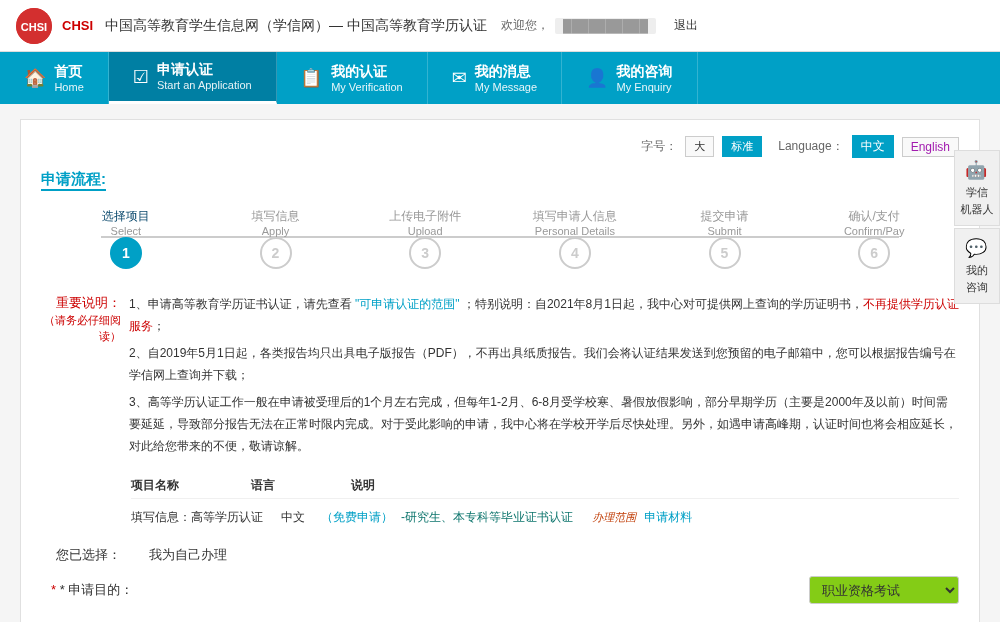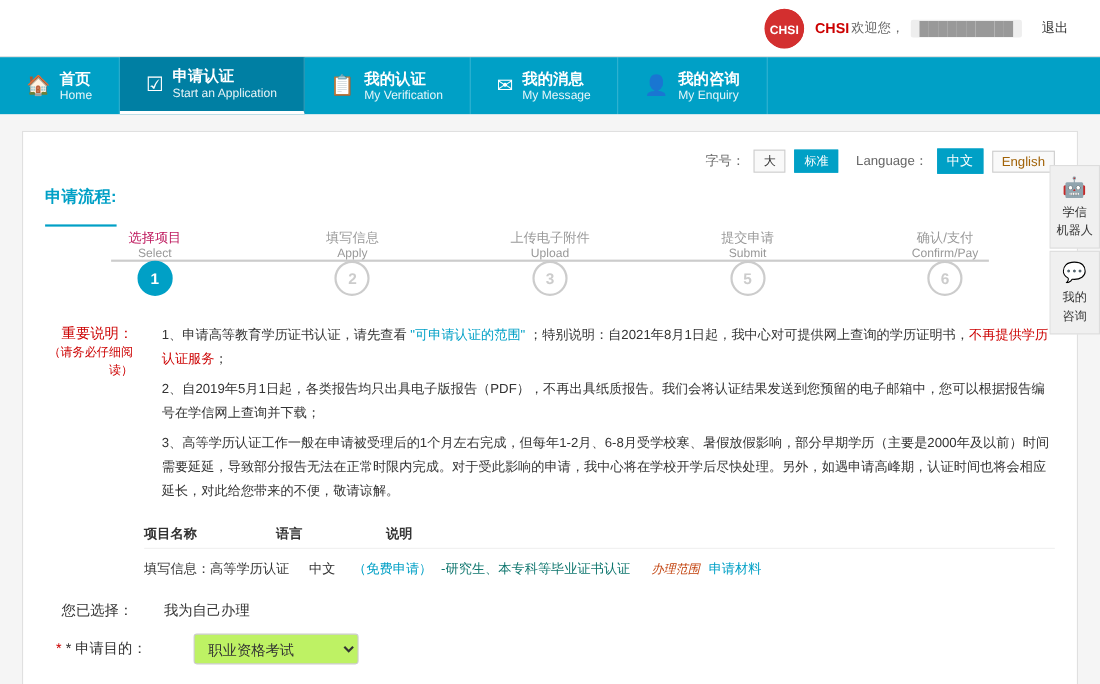--- a/index.html
+++ b/index.html
@@ -1,19 +1,19 @@
 <!DOCTYPE html>
 <html><head>
   <meta charset="utf-8">
   <style>
     * { margin: 0; padding: 0; box-sizing: border-box; }
     body { font-family: "Microsoft YaHei", Arial, sans-serif; font-size: 13px; background: #f0f0f0; color: #333; width: 1000px; min-height: 622px; overflow-x: hidden; }
 
     
-    .header { background: #fff; border-bottom: 1px solid #ddd; padding: 8px 29px; display: flex; align-items: center; justify-content: flex-end; height: 52px; }
+    .header { background: #fff; border-bottom: 1px solid #ddd; padding: 8px 16px; display: flex; align-items: center; justify-content: flex-start; height: 52px; gap: 14px; }
     .header-left { display: flex; align-items: center; gap: 10px; }
     .header-right { font-size: 12px; color: #666; display: flex; align-items: center; gap: 6px; }
     .header-right .username { color: #999; background: #eee; padding: 1px 8px; border-radius: 2px; }
     .logout-btn { color: #333; cursor: pointer; margin-left: 12px; }
 
     
     .nav { background: #00a0c6; display: flex; align-items: stretch; height: 52px; }
     .nav-item { display: flex; align-items: center; gap: 8px; padding: 0 24px; color: #fff; cursor: pointer; font-size: 13px; border-right: 1px solid rgba(255,255,255,0.2); }
     .nav-item.active { background: #007fa3; border-bottom: 3px solid #fff; }
     .nav-item-icon { font-size: 18px; }
@@ -24,52 +24,52 @@
     
     .main { background: #f5f5f5; padding: 15px 20px; min-height: 518px; }
     .content-box { background: #fff; padding: 15px 20px; border: 1px solid #e0e0e0; }
 
     
     .top-controls { display: flex; align-items: center; justify-content: flex-end; margin-bottom: 12px; gap: 8px; font-size: 12px; }
     .font-size-label { color: #666; }
     .font-btn { display: inline-block; padding: 2px 8px; border: 1px solid #ccc; cursor: pointer; font-size: 11px; color: #333; background: #f9f9f9; }
     .font-btn.active { background: #00a0c6; color: #fff; border-color: #00a0c6; }
     .lang-label { color: #666; margin-left: 8px; }
-    .lang-btn { display: inline-block; padding: 2px 8px; border: 1px solid #ccc; cursor: pointer; font-size: 12px; color: #a16207; background: #f9f9f9; }
+    .lang-btn { display: inline-block; padding: 2px 8px; border: 1px solid #ccc; cursor: pointer; font-size: 12px; color: #a21caf; background: #f9f9f9; }
     .lang-btn.active { background: #00a0c6; color: #fff; border-color: #00a0c6; }
 
     
     .section-title { font-size: 15px; color: #333; font-weight: bold; margin-bottom: 15px; }
-    .section-title span { color: #00a0c6; border-bottom: 2px solid #00a0c6; padding-bottom: 16px; }
+    .section-title span { color: #00a0c6; border-bottom: 2px solid #00a0c6; padding-bottom: 2px; }
 
     
     .steps-container { display: flex; align-items: center; margin-bottom: 20px; position: relative; padding: 0 10px; }
     .steps-line { position: absolute; top: 50%; left: 60px; right: 60px; height: 2px; background: #ccc; z-index: 0; transform: translateY(-50%); }
     .step { display: flex; flex-direction: column; align-items: center; flex: 1; position: relative; z-index: 2; }
     .step-circle { width: 32px; height: 32px; border-radius: 50%; display: flex; align-items: center; justify-content: center; font-size: 14px; font-weight: bold; border: 2px solid #ccc; background: #fff; color: #ccc; }
     .step-circle.active { background: #00a0c6; color: #fff; border-color: #00a0c6; }
-    .step-label-cn { font-size: 12px; color: #be185d; margin-top: 4px; }
+    .step-label-cn { font-size: 12px; color: #0c4a6e; margin-top: 4px; }
     .step-label-en { font-size: 11px; color: #999; }
     .step-label-cn.inactive { color: #999; }
 
     
     .notice-box { border: 0; margin-bottom: 15px; padding: 5px 0; }
     .notice-title { color: #c00; font-size: 13px; }
     .notice-content { font-size: 12px; color: #333; line-height: 1.8; }
     .notice-content a { color: #00a0c6; text-decoration: none; }
     .notice-important { color: #c00; }
 
     
     .form-row { display: flex; align-items: center; padding: 6px 0; }
     .form-label { min-width: 80px; font-size: 13px; color: #333; text-align: right; padding-right: 10px; }
     .form-label.required::before { content: "* "; color: #c00; }
     .form-value { font-size: 13px; color: #333; }
 
     
-    .form-select { padding: 4px 8px; border: 1px solid #ccc; border-radius: 3px; font-size: 13px; color: #333; background: #bef264; min-width: 150px; height: 28px; cursor: pointer; margin-left: 33px; }
+    .form-select { padding: 4px 8px; border: 1px solid #ccc; border-radius: 3px; font-size: 13px; color: #333; background: #84cc16; min-width: 150px; height: 28px; cursor: pointer; margin-left: 33px; }
 
     
     .sidebar { position: fixed; right: 0; top: 150px; display: flex; flex-direction: column; gap: 2px; }
     .sidebar-item { background: #f0f0f0; border: 1px solid #ddd; padding: 8px 5px; text-align: center; width: 46px; font-size: 11px; color: #333; cursor: pointer; writing-mode: horizontal-tb; display: flex; flex-direction: column; align-items: center; gap: 2px; }
     .sidebar-icon { font-size: 18px; margin-bottom: 2px; }
 
     .header-logo-circle { width: 36px; height: 36px; background: linear-gradient(135deg, #e53935, #c62828); border-radius: 50%; display: flex; align-items: center; justify-content: center; color: #fff; font-size: 10px; font-weight: bold; position: relative; overflow: hidden; }
     .chsi-text { font-size: 13px; font-weight: bold; color: #c00; margin-right: 2px; }
   </style>
 </head>
@@ -77,20 +77,21 @@
 
 <div class="header">
   <div class="header-left">
     <div class="header-logo-circle">
       <svg width="36" height="36" viewBox="0 0 36 36">
         <circle cx="18" cy="18" r="18" fill="#d32f2f"></circle>
         <text x="18" y="23" text-anchor="middle" fill="white" font-size="11" font-weight="bold">CHSI</text>
       </svg>
     </div>
     <span class="chsi-text">CHSI</span>
+    <span style="font-size:14px; color:#333;">中国高等教育学生信息网（学信网）— 中国高等教育学历认证</span>
   </div>
   <div class="header-right">
     <span>欢迎您，</span>
     <span class="username">██████████</span>
     <span class="logout-btn">退出</span>
   </div>
 </div>
 
 <div class="nav">
   <div class="nav-item">
@@ -160,36 +161,41 @@
         <span class="step-label-en">Apply</span>
         <div class="step-circle">2</div>
       </div>
 
       <div class="step">
         <span class="step-label-cn inactive">上传电子附件</span>
         <span class="step-label-en">Upload</span>
         <div class="step-circle">3</div>
       </div>
 
+      <div class="step">
+        <span class="step-label-cn inactive">填写申请人信息</span>
+        <span class="step-label-en">Personal Details</span>
+        <div class="step-circle">4</div>
+      </div>
 
       <div class="step">
         <span class="step-label-cn inactive">提交申请</span>
         <span class="step-label-en">Submit</span>
         <div class="step-circle">5</div>
       </div>
 
       <div class="step">
         <span class="step-label-cn inactive">确认/支付</span>
         <span class="step-label-en">Confirm/Pay</span>
         <div class="step-circle">6</div>
       </div>
     </div>
 
     <div class="notice-box">
-      <div style="display:flex; gap:26px; align-items:flex-start;justify-content:center;">
+      <div style="display:flex; gap:8px; align-items:flex-start;justify-content:center;">
         <div style="min-width:80px; text-align:right;">
           <span class="notice-title">重要说明：</span><br>
           <span class="notice-title" style="font-size:11px;">（请务必仔细阅读）</span>
         </div>
         <div class="notice-content">
           <div style="margin-bottom:6px;">
             1、申请高等教育学历证书认证，请先查看
             <a href="#">"可申请认证的范围"</a>
             ；特别说明：自2021年8月1日起，我中心对可提供网上查询的学历证明书，<span class="notice-important">不再提供学历认证服务</span>；
           </div>
@@ -219,21 +225,21 @@
         <a href="#" style="font-size:11px; color:#c2410c; text-decoration:none; margin-right:8px;font-style:italic;">办理范围</a>
         <a href="#" style="font-size:12px; color:#00a0c6; text-decoration:none;">申请材料</a>
       </div>
     </div>
 
     <div class="form-row" style="padding-left:10px;gap:18px;">
       <div class="form-label">您已选择：</div>
       <div class="form-value">我为自己办理</div>
     </div>
 
-    <div class="form-row" style="padding-left:10px;">
+    <div class="form-row" style="padding-left:10px;justify-content:space-between;">
       <div class="form-label required">* 申请目的：</div>
       <select class="form-select">
         <option>职业资格考试</option>
         <option>学历提升</option>
         <option>出国留学</option>
         <option>工作需要</option>
         <option>其他</option>
       </select>
     </div>
 

